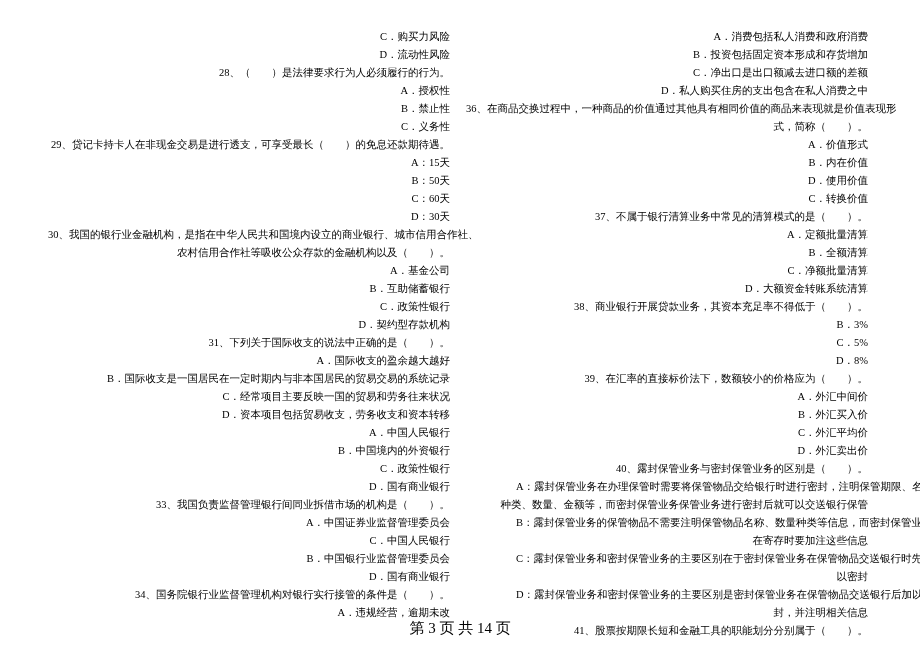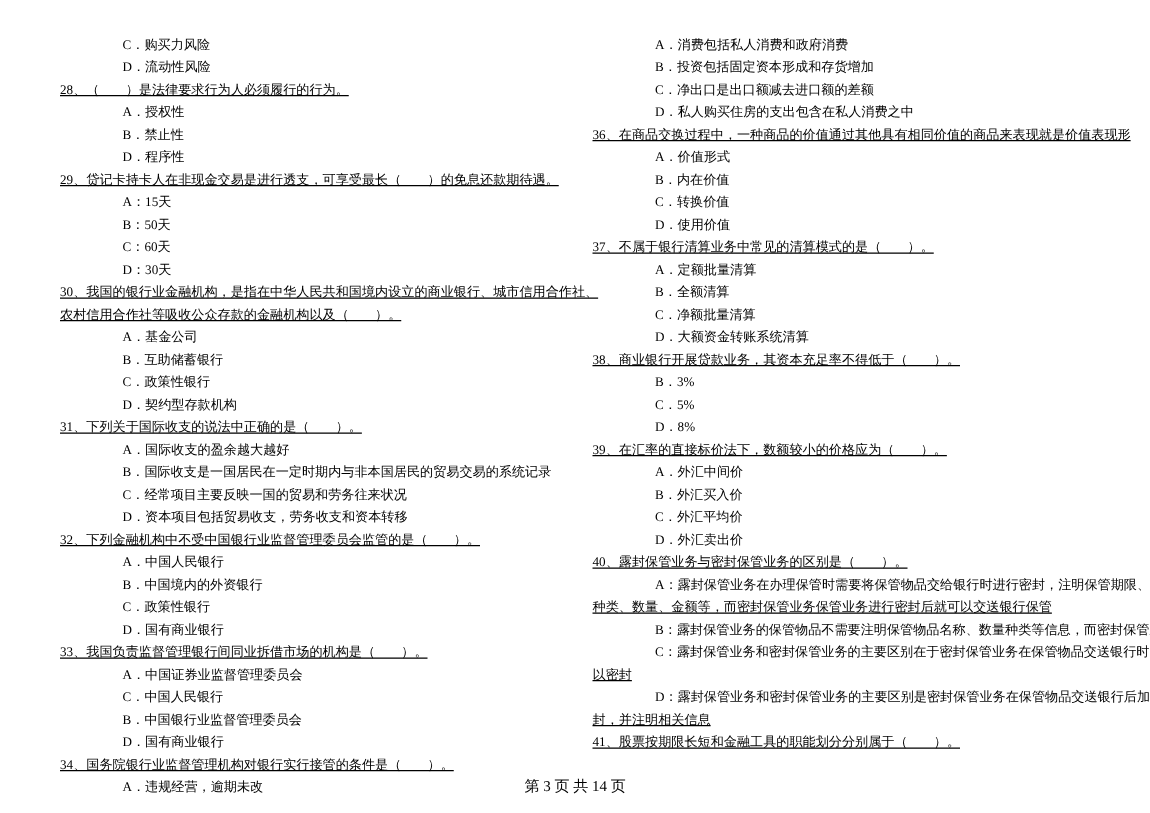--- a/index.html
+++ b/index.html
@@ -12,115 +12,116 @@
       height: 650px;
       background: #ffffff;
       font-family: "SimSun", "宋体", serif;
       font-size: 10.5px;
       color: #000;
       position: relative;
       overflow: hidden;
     }
     .doc-container {
       display: flex;
-      padding: 28px 28px 0 40px;
+      padding: 28px 44px 0 40px;
       height: 610px;
+      text-align: right;
     }
     .column {
       width: 50%;
       padding: 0 8px;
     }
     .line {
       line-height: 18px;
       white-space: pre;
     }
     .q-line {
       padding-left: 0;
-      text-decoration: underline;
     }
     .opt-line {
       padding-left: 50px;
     }
     .footer {
       position: absolute;
       bottom: 12px;
       left: 0;
       right: 0;
       text-align: center;
-      font-size: 12px;
+      font-size: 15px;
     }
   </style>
 </head>
 <body>
 
 <div class="doc-container">
   <div class="column" id="left-col">
       <div class="line opt-line">C．购买力风险</div>
       <div class="line opt-line">D．流动性风险</div>
       <div class="line q-line">28、（　　）是法律要求行为人必须履行的行为。</div>
       <div class="line opt-line">A．授权性</div>
       <div class="line opt-line">B．禁止性</div>
-      <div class="line opt-line">D．程序性</div>
+      <div class="line opt-line">C．义务性</div>
       <div class="line q-line">29、贷记卡持卡人在非现金交易是进行透支，可享受最长（　　）的免息还款期待遇。</div>
       <div class="line opt-line">A：15天</div>
       <div class="line opt-line">B：50天</div>
       <div class="line opt-line">C：60天</div>
       <div class="line opt-line">D：30天</div>
       <div class="line q-line">30、我国的银行业金融机构，是指在中华人民共和国境内设立的商业银行、城市信用合作社、</div>
       <div class="line q-line">农村信用合作社等吸收公众存款的金融机构以及（　　）。</div>
       <div class="line opt-line">A．基金公司</div>
       <div class="line opt-line">B．互助储蓄银行</div>
       <div class="line opt-line">C．政策性银行</div>
       <div class="line opt-line">D．契约型存款机构</div>
       <div class="line q-line">31、下列关于国际收支的说法中正确的是（　　）。</div>
       <div class="line opt-line">A．国际收支的盈余越大越好</div>
       <div class="line opt-line">B．国际收支是一国居民在一定时期内与非本国居民的贸易交易的系统记录</div>
       <div class="line opt-line">C．经常项目主要反映一国的贸易和劳务往来状况</div>
       <div class="line opt-line">D．资本项目包括贸易收支，劳务收支和资本转移</div>
-      <div class="line q-line">32、下列金融机构中不受中国银行业监督管理委员会监管的是（　　）。</div>
       <div class="line opt-line">A．中国人民银行</div>
       <div class="line opt-line">B．中国境内的外资银行</div>
       <div class="line opt-line">C．政策性银行</div>
       <div class="line opt-line">D．国有商业银行</div>
       <div class="line q-line">33、我国负责监督管理银行间同业拆借市场的机构是（　　）。</div>
       <div class="line opt-line">A．中国证券业监督管理委员会</div>
       <div class="line opt-line">C．中国人民银行</div>
       <div class="line opt-line">B．中国银行业监督管理委员会</div>
       <div class="line opt-line">D．国有商业银行</div>
       <div class="line q-line">34、国务院银行业监督管理机构对银行实行接管的条件是（　　）。</div>
       <div class="line opt-line">A．违规经营，逾期未改</div>
     </div>
   <div class="column" id="right-col">
       <div class="line opt-line">A．消费包括私人消费和政府消费</div>
       <div class="line opt-line">B．投资包括固定资本形成和存货增加</div>
       <div class="line opt-line">C．净出口是出口额减去进口额的差额</div>
       <div class="line opt-line">D．私人购买住房的支出包含在私人消费之中</div>
       <div class="line q-line">36、在商品交换过程中，一种商品的价值通过其他具有相同价值的商品来表现就是价值表现形</div>
+      <div class="line q-line">式，简称（　　）。</div>
       <div class="line opt-line">A．价值形式</div>
       <div class="line opt-line">B．内在价值</div>
+      <div class="line opt-line">D．使用价值</div>
       <div class="line opt-line">C．转换价值</div>
-      <div class="line opt-line">D．使用价值</div>
       <div class="line q-line">37、不属于银行清算业务中常见的清算模式的是（　　）。</div>
       <div class="line opt-line">A．定额批量清算</div>
       <div class="line opt-line">B．全额清算</div>
       <div class="line opt-line">C．净额批量清算</div>
       <div class="line opt-line">D．大额资金转账系统清算</div>
       <div class="line q-line">38、商业银行开展贷款业务，其资本充足率不得低于（　　）。</div>
       <div class="line opt-line">B．3%</div>
       <div class="line opt-line">C．5%</div>
       <div class="line opt-line">D．8%</div>
       <div class="line q-line">39、在汇率的直接标价法下，数额较小的价格应为（　　）。</div>
       <div class="line opt-line">A．外汇中间价</div>
       <div class="line opt-line">B．外汇买入价</div>
       <div class="line opt-line">C．外汇平均价</div>
       <div class="line opt-line">D．外汇卖出价</div>
       <div class="line q-line">40、露封保管业务与密封保管业务的区别是（　　）。</div>
       <div class="line opt-line">A：露封保管业务在办理保管时需要将保管物品交给银行时进行密封，注明保管期限、名称、</div>
       <div class="line q-line">种类、数量、金额等，而密封保管业务保管业务进行密封后就可以交送银行保管</div>
       <div class="line opt-line">B：露封保管业务的保管物品不需要注明保管物品名称、数量种类等信息，而密封保管业务</div>
+      <div class="line q-line">在寄存时要加注这些信息</div>
       <div class="line opt-line">C：露封保管业务和密封保管业务的主要区别在于密封保管业务在保管物品交送银行时先加</div>
       <div class="line q-line">以密封</div>
       <div class="line opt-line">D：露封保管业务和密封保管业务的主要区别是密封保管业务在保管物品交送银行后加以密</div>
       <div class="line q-line">封，并注明相关信息</div>
       <div class="line q-line">41、股票按期限长短和金融工具的职能划分分别属于（　　）。</div>
     </div>
 </div>
 <div class="footer">第 3 页 共 14 页</div>
 
 </body></html>

